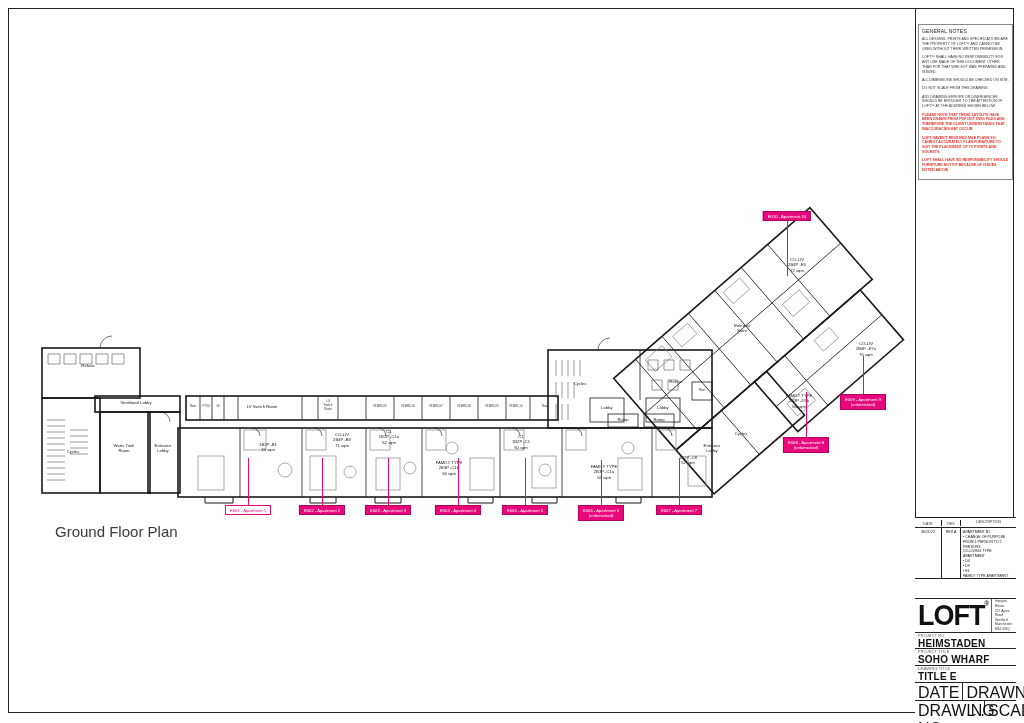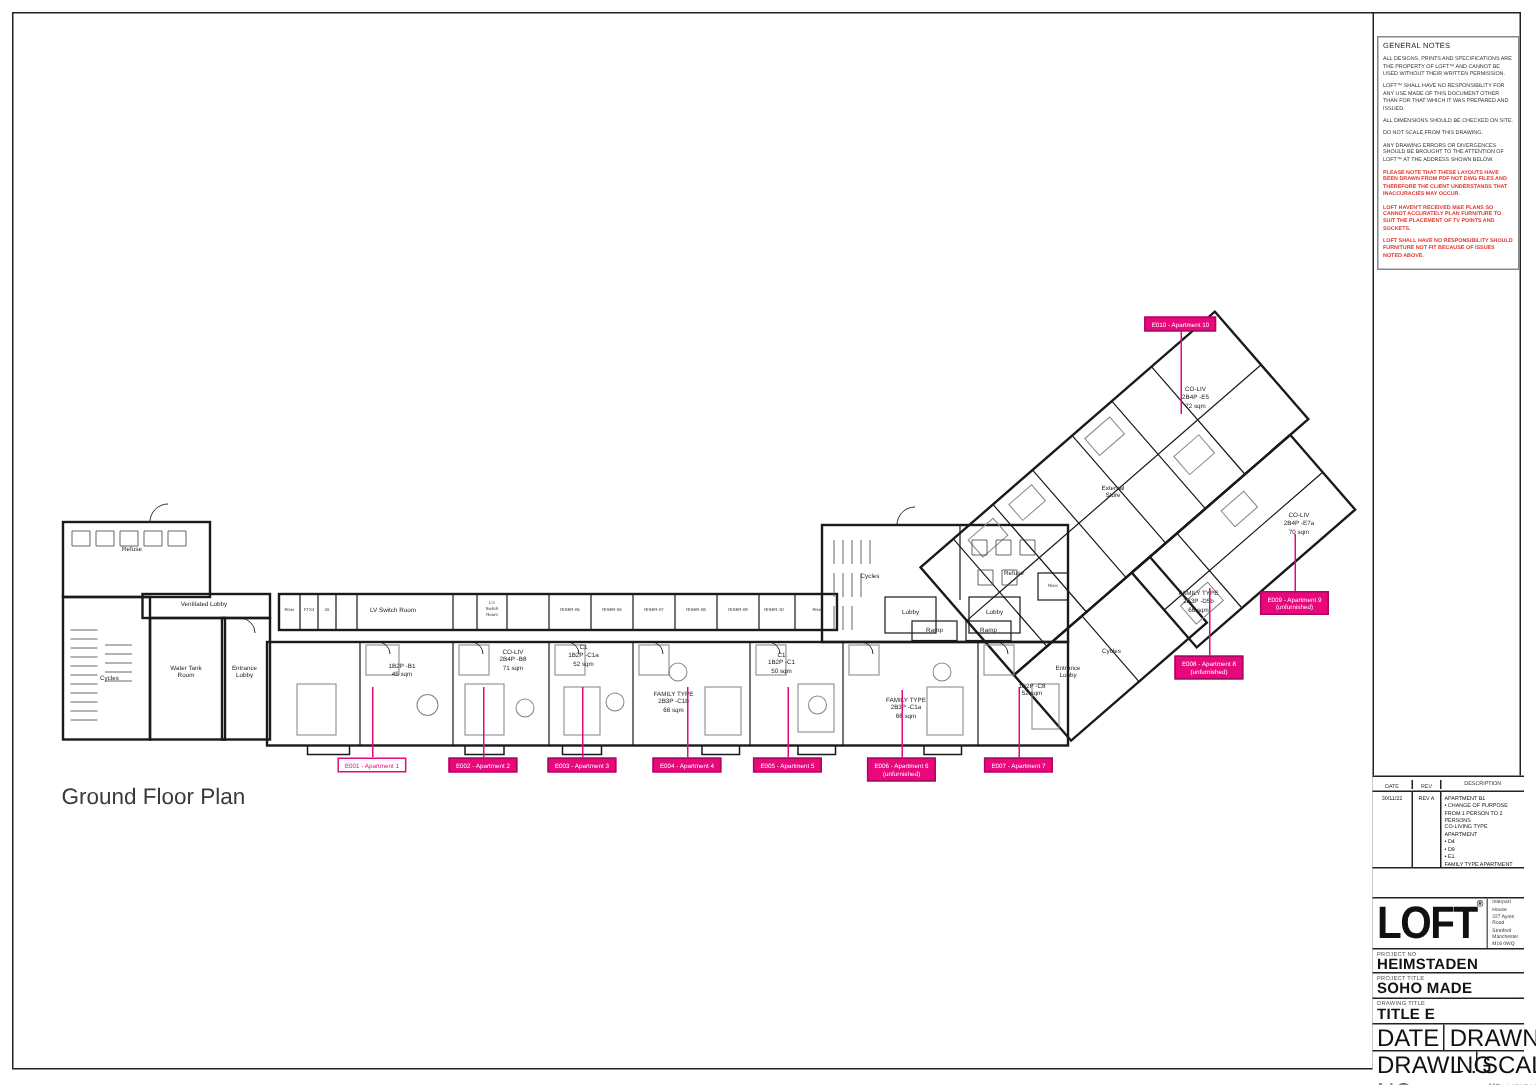--- a/index.html
+++ b/index.html
@@ -38,21 +38,21 @@
   .c-left{width:70px;border-right:1px solid #222;box-sizing:border-box;padding:1px 3px}
   .c-right{flex:1;padding:1px 3px}
   .cval{font-size:5px;text-align:center;margin-top:2px}
   .cval.b{font-weight:bold}
 
   
   .rl{position:absolute;transform:translate(-50%,-50%);font-size:4.2px;color:#222;
       text-align:center;white-space:pre-line;line-height:1.3;pointer-events:none}
   .rs{font-size:2.9px;color:#333}
   .un{font-size:4.2px;color:#222}
-  .plan-title{position:absolute;left:41px;top:523px;font-size:15px;color:#3a3a3a}
+  .plan-title{position:absolute;left:55px;top:523px;font-size:15px;color:#3a3a3a}
 
   
   .tag{position:absolute;transform:translateX(-50%);background:#e8087c;color:#fff;
        font-size:4.2px;line-height:1.3;padding:1.5px 4px;border:0.5px solid #ab0660;
        white-space:pre-line;text-align:center;z-index:3}
   .tag.outline{background:#fff;color:#e8087c;border:1px solid #e8087c}
   .leader{position:absolute;width:1px;background:#e8087c;z-index:2}
 </style>
 </head>
 <body>
@@ -292,21 +292,21 @@
 M16 0WQ</div>
 </div>
 
 <div class="tb fld f-projno">
   <div class="lab">PROJECT NO</div>
   <div class="val">HEIMSTADEN</div>
 </div>
 
 <div class="tb fld f-projtitle">
   <div class="lab">PROJECT TITLE</div>
-  <div class="val">SOHO MADE</div>
+  <div class="val">SOHO WHARF</div>
 </div>
 
 <div class="tb fld f-drawtitle">
   <div class="lab">DRAWING TITLE</div>
   <div class="val">TITLE E</div>
 </div>
 
 <div class="tb f-date row2">
   <div class="c-left">
     <div class="lab">DATE</div>

